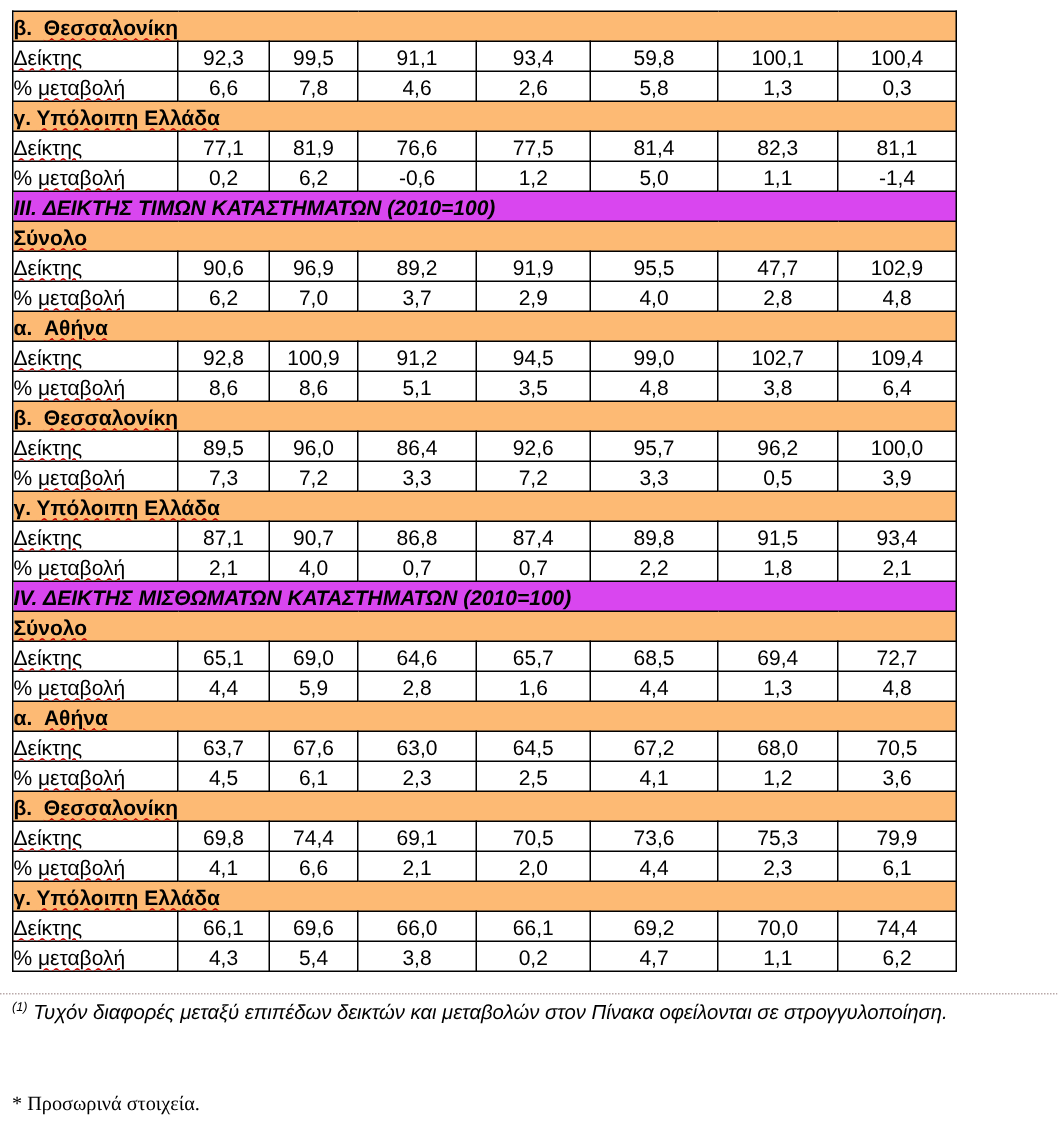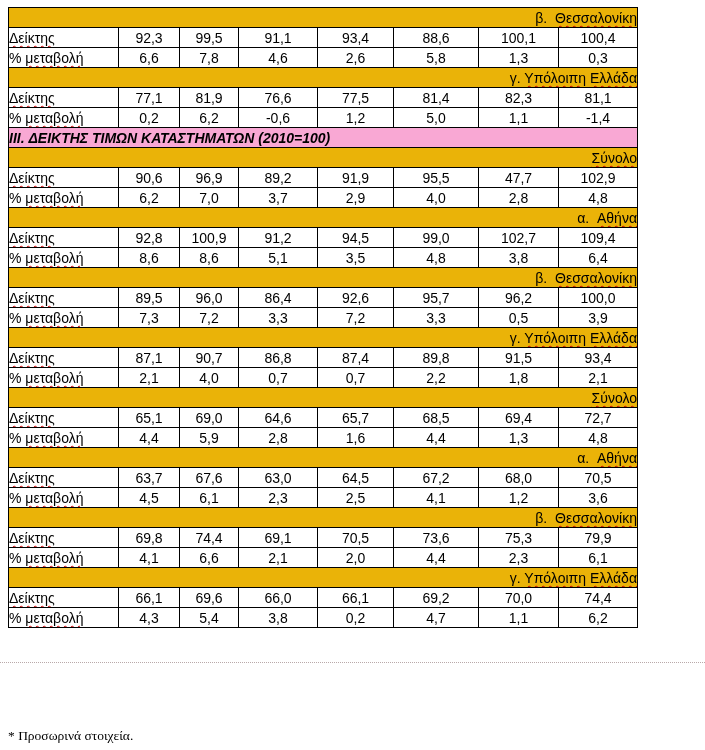--- a/index.html
+++ b/index.html
@@ -18,31 +18,31 @@
   }
   .stat-table td {
     border: 1px solid #000;
     font-size: 14px;
     height: 19px;
     padding: 0;
     white-space: nowrap;
     overflow: hidden;
   }
   .section-cell {
-    background: #f9a8d4;
+    background: #d946ef;
     font-weight: bold;
     font-style: italic;
     font-size: 14.5px;
     padding-left: 4px;
     text-align: left;
   }
   .group-cell {
-    background: #eab308;
-    font-weight: normal;
-    text-align: right;
+    background: #fdba74;
+    font-weight: bold;
+    text-align: left;
   }
   .indent-1 { padding-left: 13px; }
   .indent-2 { padding-left: 26px; }
   .label-cell { text-align: left; }
   .num-cell  { text-align: center; }
   .wavy {
     text-decoration-line: underline;
     text-decoration-style: wavy;
     text-decoration-color: #cc0000;
     text-decoration-thickness: 1px;
@@ -83,21 +83,21 @@
     <tbody>
         <tr>
           <td colspan="8" class="group-cell indent-2"><span>β.&nbsp;&nbsp;</span><span class="wavy">Θεσσαλονίκη</span></td>
         </tr>
         <tr>
           <td class="label-cell"><span class="wavy">Δείκτης</span></td>
           <td class="num-cell">92,3</td>
           <td class="num-cell">99,5</td>
           <td class="num-cell">91,1</td>
           <td class="num-cell">93,4</td>
-          <td class="num-cell">88,6</td>
+          <td class="num-cell">59,8</td>
           <td class="num-cell">100,1</td>
           <td class="num-cell">100,4</td>
         </tr>
         <tr>
           <td class="label-cell"><span>% </span><span class="wavy">μεταβολή</span></td>
           <td class="num-cell">6,6</td>
           <td class="num-cell">7,8</td>
           <td class="num-cell">4,6</td>
           <td class="num-cell">2,6</td>
           <td class="num-cell">5,8</td>
@@ -216,20 +216,23 @@
           <td class="label-cell"><span>% </span><span class="wavy">μεταβολή</span></td>
           <td class="num-cell">2,1</td>
           <td class="num-cell">4,0</td>
           <td class="num-cell">0,7</td>
           <td class="num-cell">0,7</td>
           <td class="num-cell">2,2</td>
           <td class="num-cell">1,8</td>
           <td class="num-cell">2,1</td>
         </tr>
         <tr>
+          <td colspan="8" class="section-cell">IV. ΔΕΙΚΤΗΣ ΜΙΣΘΩΜΑΤΩΝ ΚΑΤΑΣΤΗΜΑΤΩΝ (2010=100)</td>
+        </tr>
+        <tr>
           <td colspan="8" class="group-cell indent-1"><span class="wavy">Σύνολο</span></td>
         </tr>
         <tr>
           <td class="label-cell"><span class="wavy">Δείκτης</span></td>
           <td class="num-cell">65,1</td>
           <td class="num-cell">69,0</td>
           <td class="num-cell">64,6</td>
           <td class="num-cell">65,7</td>
           <td class="num-cell">68,5</td>
           <td class="num-cell">69,4</td>
@@ -312,18 +315,19 @@
           <td class="num-cell">0,2</td>
           <td class="num-cell">4,7</td>
           <td class="num-cell">1,1</td>
           <td class="num-cell">6,2</td>
         </tr>
       </tbody>
   </table>
 
   <div class="break-divider"></div>
 
+  <div class="footnote fn1"><sup>(1)</sup><span> Τυχόν διαφορές μεταξύ επιπέδων δεικτών και μεταβολών στον Πίνακα οφείλονται σε στρογγυλοποίηση.</span></div>
 
   <div class="footnote fn2">* Προσωρινά στοιχεία.</div>
 
   <div class="footnote fn3">Πηγή: Τράπεζα της Ελλάδος.</div>
 
 </div>
 
 </body></html>

